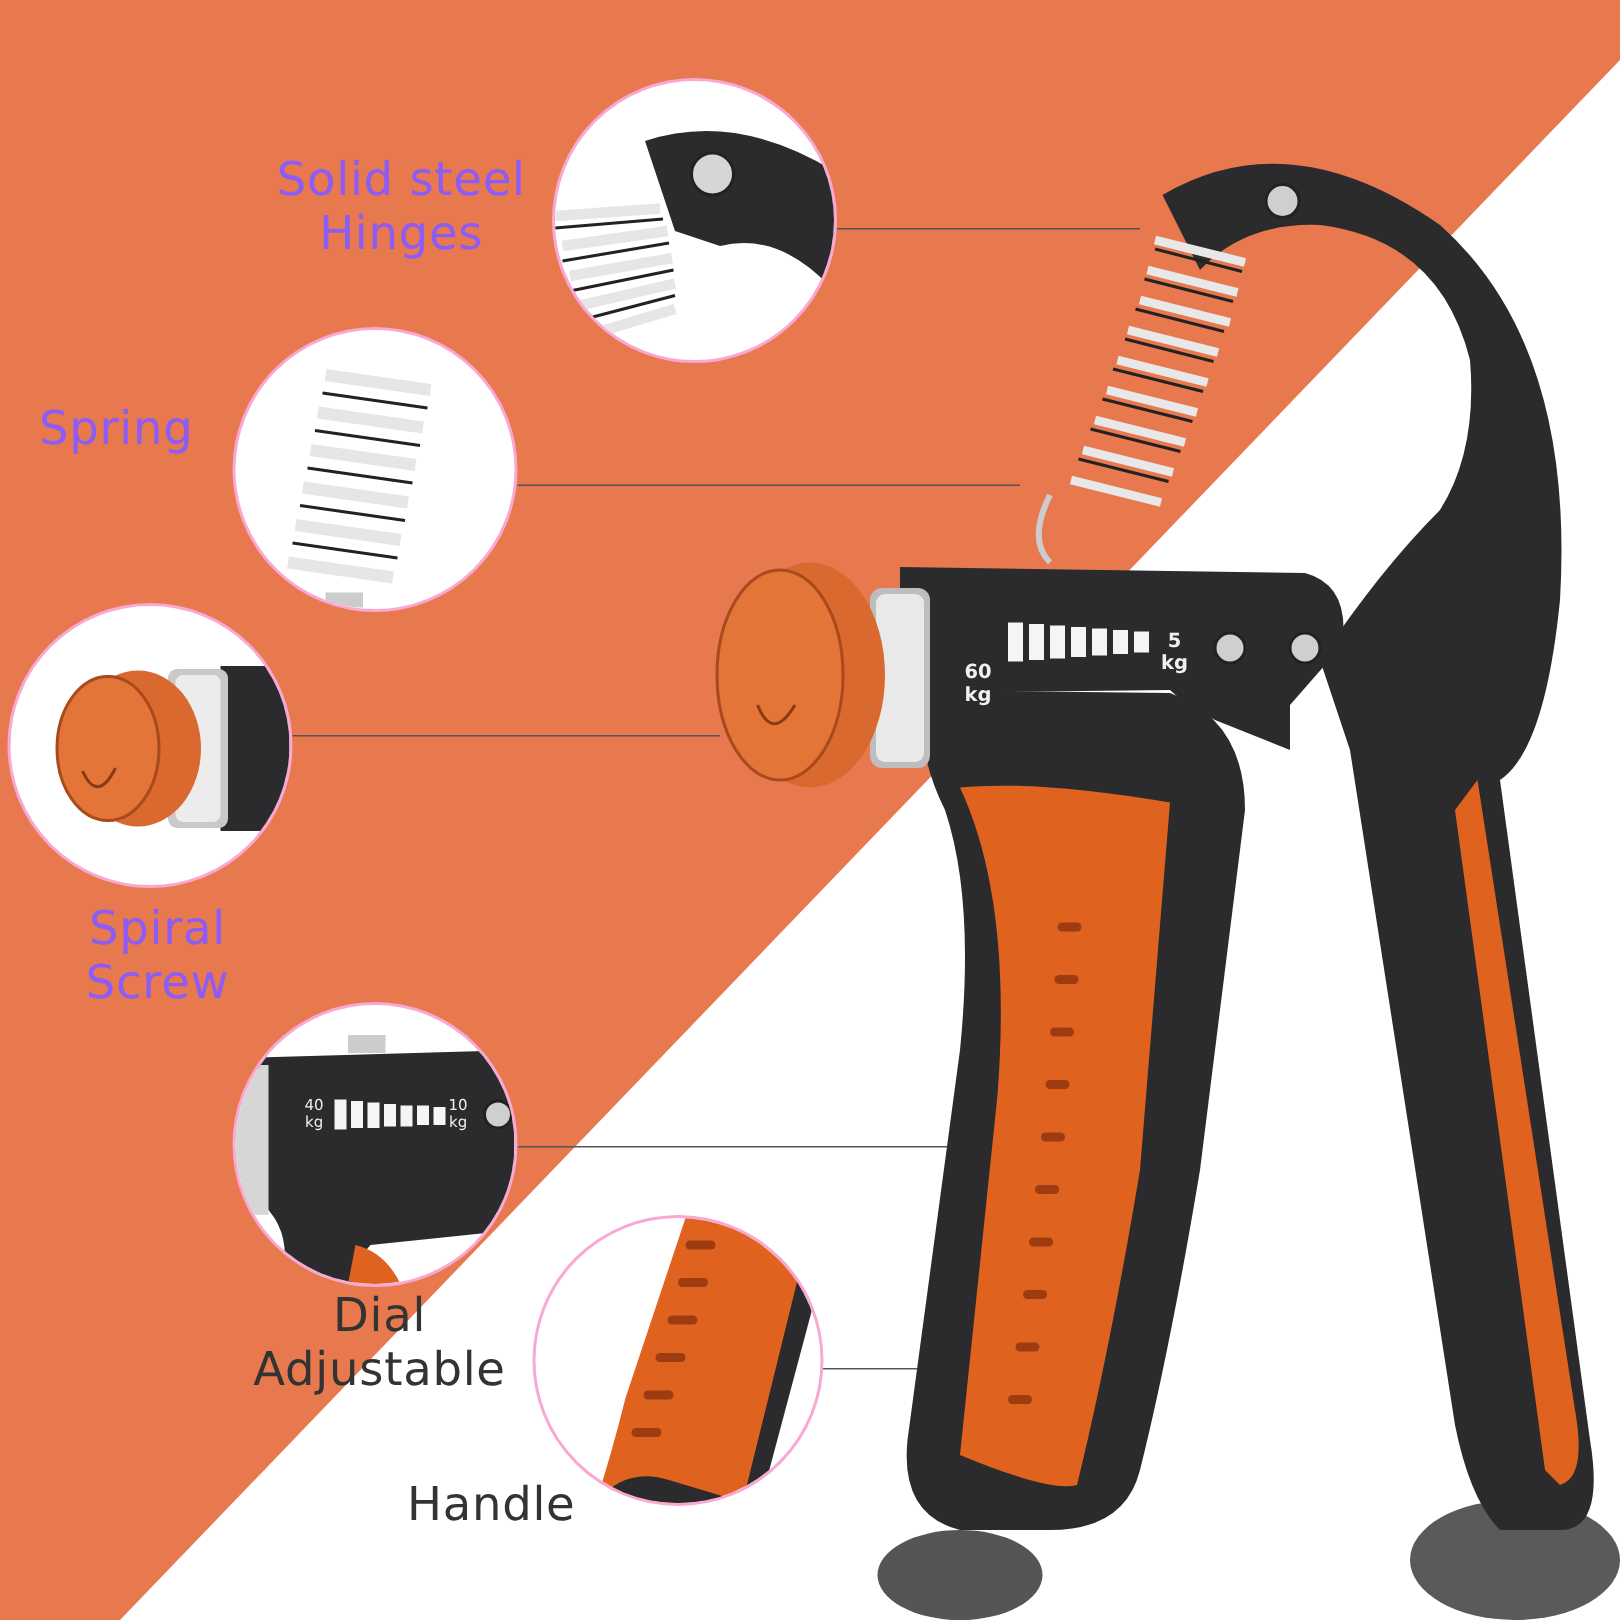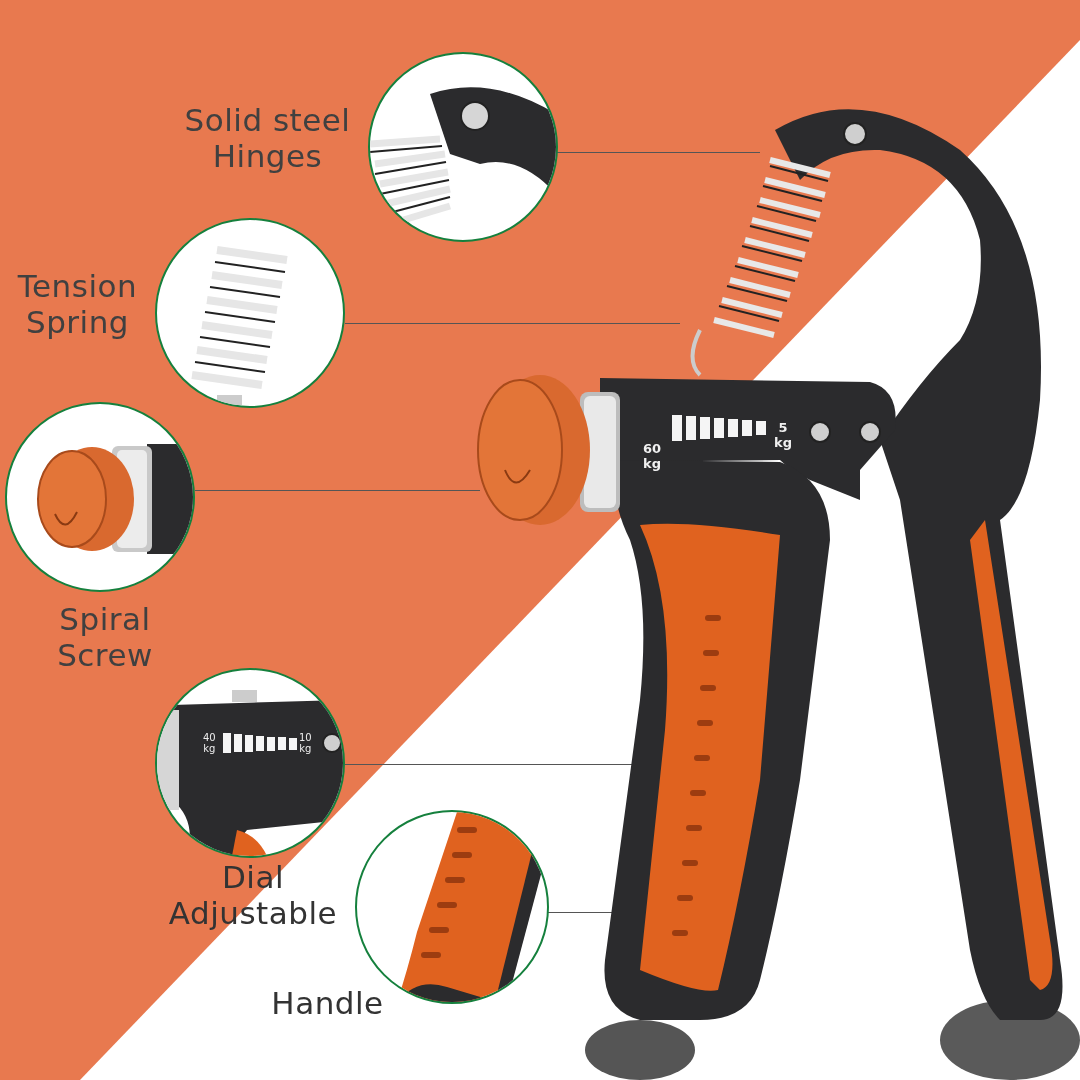--- a/index.html
+++ b/index.html
@@ -1,21 +1,21 @@
 <!DOCTYPE html>
 <html><head>
 <meta charset="utf-8">
 <style>
   html,body{margin:0;padding:0;}
   body{width:1080px;height:1080px;position:relative;overflow:hidden;background:#ffffff;font-family:"DejaVu Sans","Liberation Sans",sans-serif;}
   .bg-orange{position:absolute;inset:0;background:#E8794F;clip-path:polygon(0 0,1080px 0,1080px 40px,80px 1080px,0 1080px);}
   .label{position:absolute;text-align:center;font-size:31px;line-height:36px;letter-spacing:0.5px;}
-  .label.dark{color:#404040;}
+  .label.dark{color:#8b5cf6;}
   .label.grey{color:#333;}
-  .circle{position:absolute;border-radius:50%;background:#fff;border:2px solid #15803d;overflow:hidden;}
+  .circle{position:absolute;border-radius:50%;background:#fff;border:2px solid #f9a8d4;overflow:hidden;}
   .leader{position:absolute;height:1px;background:#555;}
   .leader.v{width:1px;height:auto;}
   svg{display:block;}
 </style>
 </head>
 <body>
 
 <div class="bg-orange"></div>
 
 <div class="leader" style="left:555px;top:152px;width:205px;"></div>
@@ -142,21 +142,20 @@
         <path d="M58 42 L128 52"></path>
         <path d="M53 67 L123 77"></path>
         <path d="M48 92 L118 102"></path>
         <path d="M43 117 L113 127"></path>
         <path d="M38 142 L108 152"></path>
       </g>
     <rect x="60" y="175" width="25" height="10" fill="#ccc"></rect>
   </svg>
 </div>
 <div class="label dark" style="left:5px;top:268px;width:145px;">
-  <div>Tension</div>
   <div>Spring</div>
 </div>
 
 <div class="circle" style="left:5px;top:402px;width:186px;height:186px;">
   <svg width="186" height="186" viewBox="0 0 186 186">
     <rect x="140" y="40" width="60" height="110" fill="#2b2b2d"></rect>
     <rect x="105" y="42" width="40" height="106" rx="6" fill="#c9c9c9"></rect>
     <rect x="110" y="46" width="30" height="98" rx="5" fill="#ececec"></rect>
     <ellipse cx="85" cy="95" rx="42" ry="52" fill="#d9692f"></ellipse>
     <ellipse cx="65" cy="95" rx="34" ry="48" fill="#e37538" stroke="#a84a1b" stroke-width="2"></ellipse>

